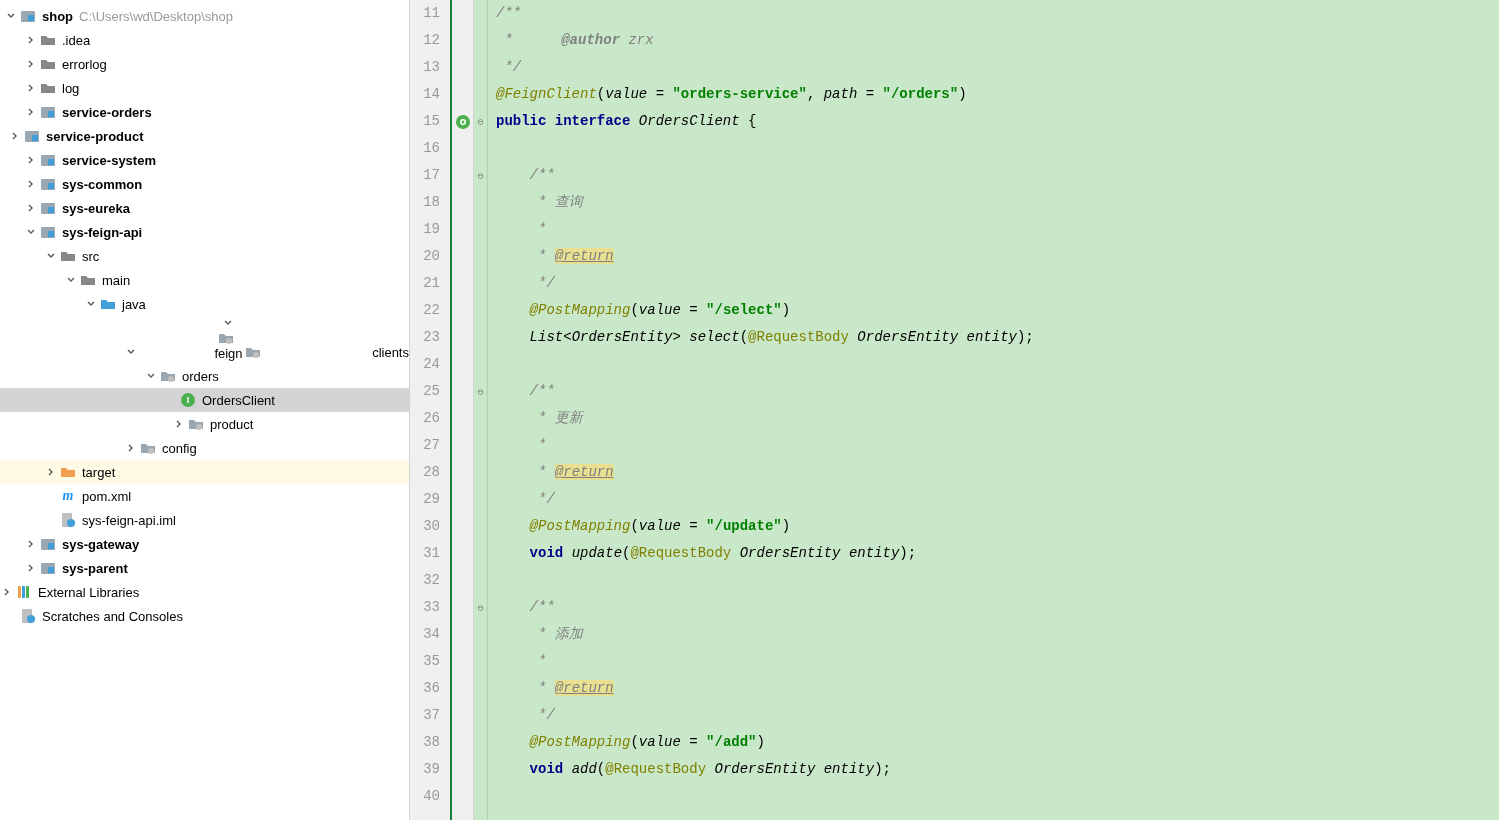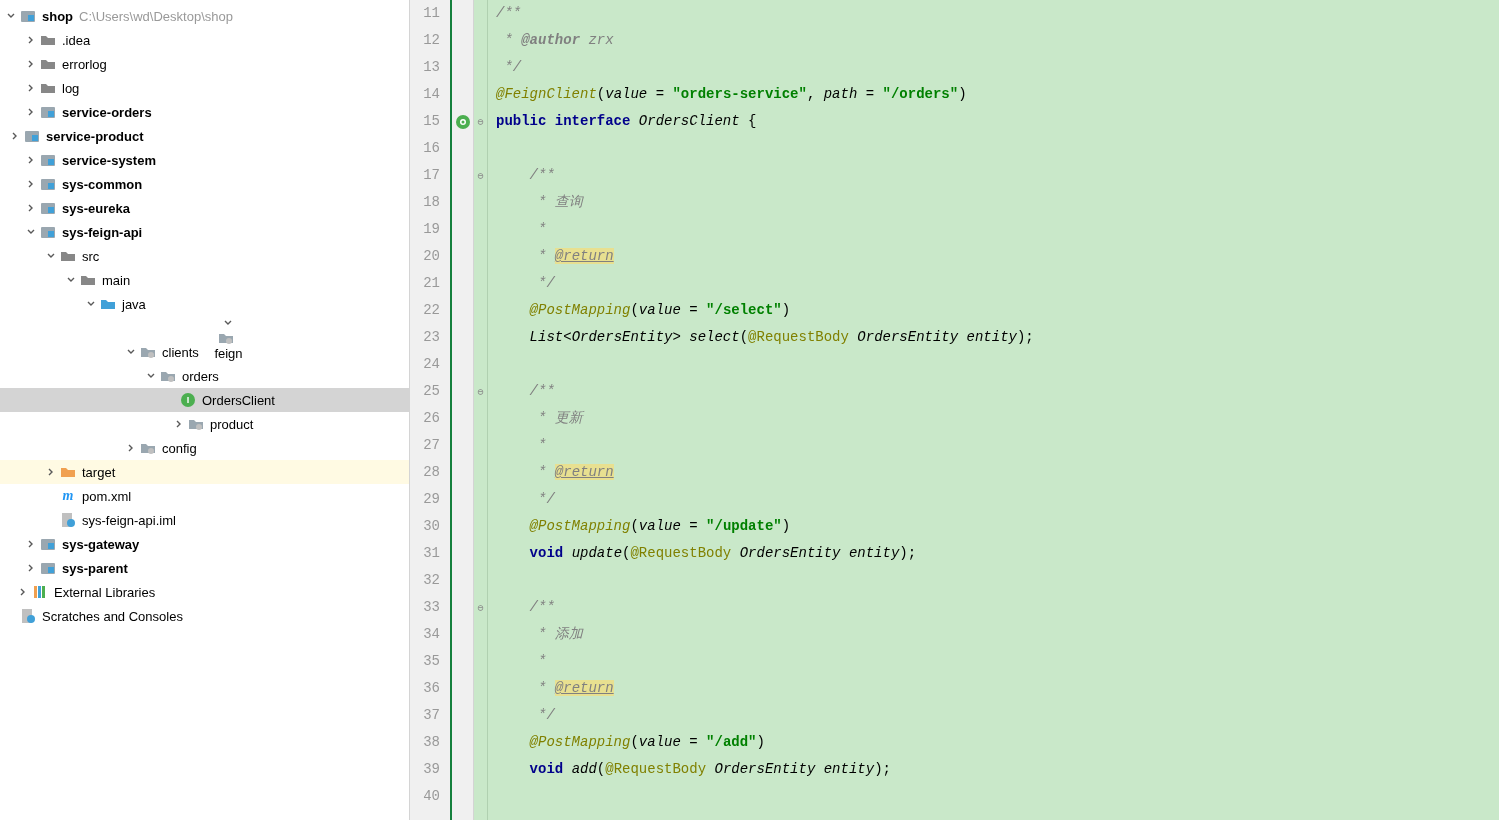--- a/index.html
+++ b/index.html
@@ -95,21 +95,21 @@
   height: 27px;
   line-height: 27px;
   padding-left: 8px;
   white-space: pre;
 }
 .k { color: #00008b; font-weight: bold; }
 .an { color: #808000; }
 .ani { color: #808000; font-style: italic; }
 .s { color: #008000; font-weight: bold; }
 .c { color: #808080; font-style: italic; }
-.ct { color: #808080; font-style: italic; font-weight: bold; }
+.ct { color: #808080; font-style: italic; font-weight: bold; margin-left: 40px; }
 .ctag { color: #808080; font-style: italic; text-decoration: underline; background: #e8e090; }
 .id { color: #000; font-style: italic; }
 .p { color: #000; }
 .icon-circle-i {
   width: 14px; height: 14px; border-radius: 50%;
   background: #4caf50; color: #fff;
   display: inline-flex; align-items: center; justify-content: center;
   font-size: 9px; font-family: Arial; font-weight: bold;
 }
 .icon-circle-g {
@@ -307,21 +307,21 @@
         </svg>
       </span>
       <span class="ticon">
         <svg width="16" height="16">
           <path d="M1 4h5l2 2h7v7H1z" fill="#9aa7b0"></path>
           <circle cx="11" cy="11" r="3" fill="#c0c0c0"></circle>
         </svg>
       </span>
       <span class="tree-label">feign</span>
     </div>
-    <div class="tree-item" style="padding-left: 124px;">
+    <div class="tree-item" style="padding-left: 124px; justify-content: space-between;">
       <span class="chevron">
         <svg viewBox="0 0 10 10">
           <path d="M2 3 L5 6 L8 3" fill="none" stroke="#595959" stroke-width="1.4" transform="rotate(0 5 5)"></path>
         </svg>
       </span>
       <span class="ticon">
         <svg width="16" height="16">
           <path d="M1 4h5l2 2h7v7H1z" fill="#9aa7b0"></path>
           <circle cx="11" cy="11" r="3" fill="#c0c0c0"></circle>
         </svg>
@@ -428,21 +428,21 @@
         </svg>
       </span>
       <span class="ticon">
         <svg width="16" height="16">
           <rect x="1" y="3" width="14" height="11" rx="1" fill="#9aa7b0"></rect>
           <rect x="8" y="7" width="6" height="6" fill="#40a0d8"></rect>
         </svg>
       </span>
       <span class="tree-label bold">sys-parent</span>
     </div>
-    <div class="tree-item" style="padding-left: 16px;">
+    <div class="tree-item" style="padding-left: 0;">
       <span class="chevron">
         <svg viewBox="0 0 10 10">
           <path d="M2 3 L5 6 L8 3" fill="none" stroke="#595959" stroke-width="1.4" transform="rotate(-90 5 5)"></path>
         </svg>
       </span>
       <span class="ticon">
         <svg width="16" height="16">
           <rect x="2" y="2" width="3" height="12" fill="#f0a050"></rect>
           <rect x="6" y="2" width="3" height="12" fill="#40a0d8"></rect>
           <rect x="10" y="2" width="3" height="12" fill="#4caf50"></rect>

